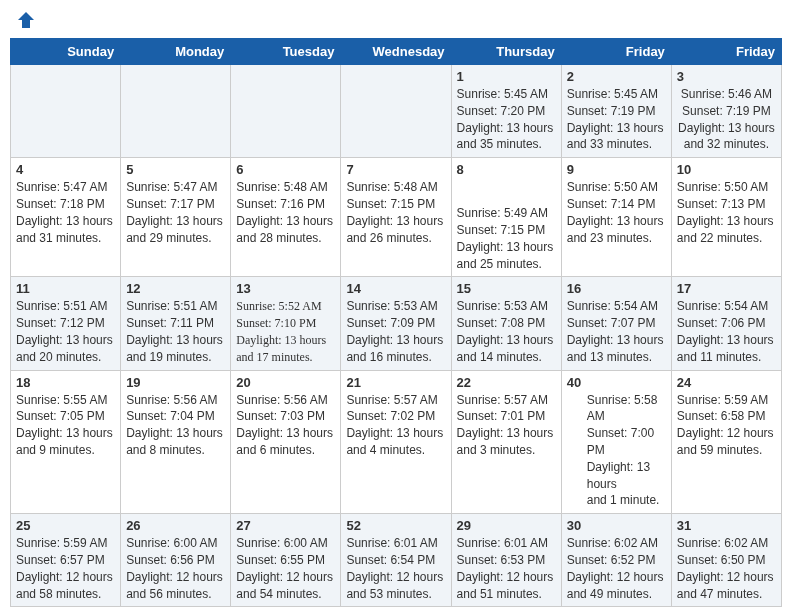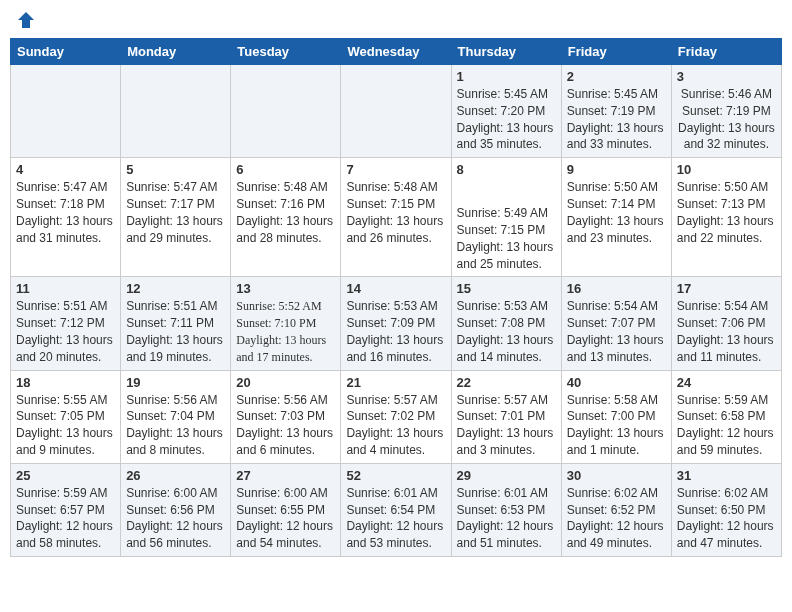--- a/index.html
+++ b/index.html
@@ -54,21 +54,21 @@
       color: #555;
     }
     .calendar {
       width: 100%;
       border-collapse: collapse;
       border: 1px solid #ccc;
     }
     .calendar th {
       background-color: #1a5fa8;
       color: white;
-      text-align: left;
+      text-align: right;
       padding: 5px 6px;
       font-size: 13px;
       font-weight: bold;
       border: 1px solid #1a5fa8;
     }
     .calendar td {
       vertical-align: top;
       border: 1px solid #ccc;
       padding: 4px 5px;
       width: calc(100%/7);
@@ -287,21 +287,21 @@
         </td>
         <td>
           <div class="day-num">22</div>
           <div class="day-info" style="white-space: pre-line;">Sunrise: 5:57 AM
 Sunset: 7:01 PM
 Daylight: 13 hours
 and 3 minutes.</div>
         </td>
         <td>
           <div class="day-num">40</div>
-          <div class="day-info" style="white-space: pre-line;">Sunrise: 5:58 AM
+          <div class="day-info" style="white-space: pre-line; margin-left: 20px;">Sunrise: 5:58 AM
 Sunset: 7:00 PM
 Daylight: 13 hours
 and 1 minute.</div>
         </td>
         <td>
           <div class="day-num">24</div>
           <div class="day-info" style="white-space: pre-line;">Sunrise: 5:59 AM
 Sunset: 6:58 PM
 Daylight: 12 hours
 and 59 minutes.</div>

